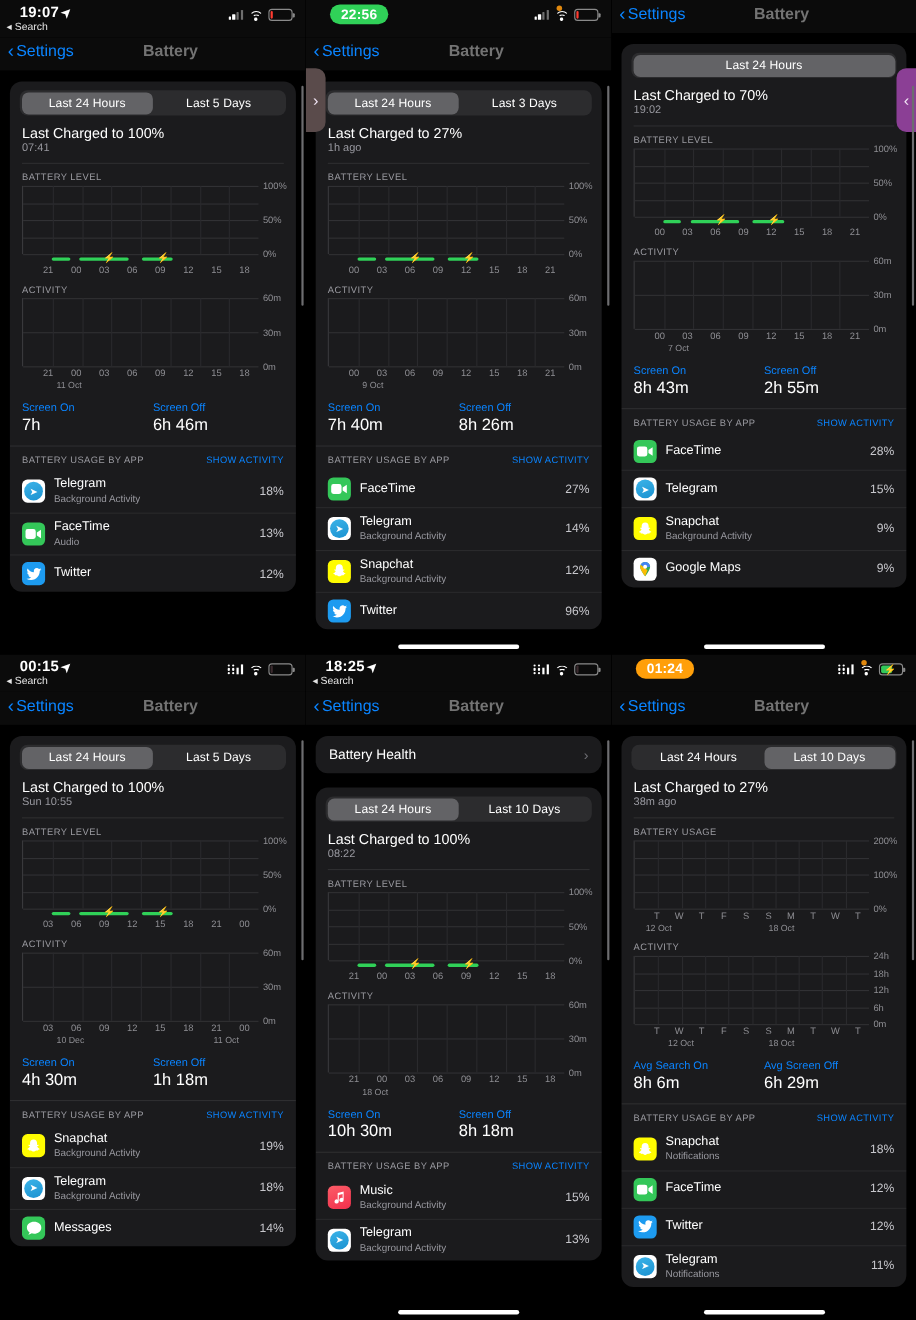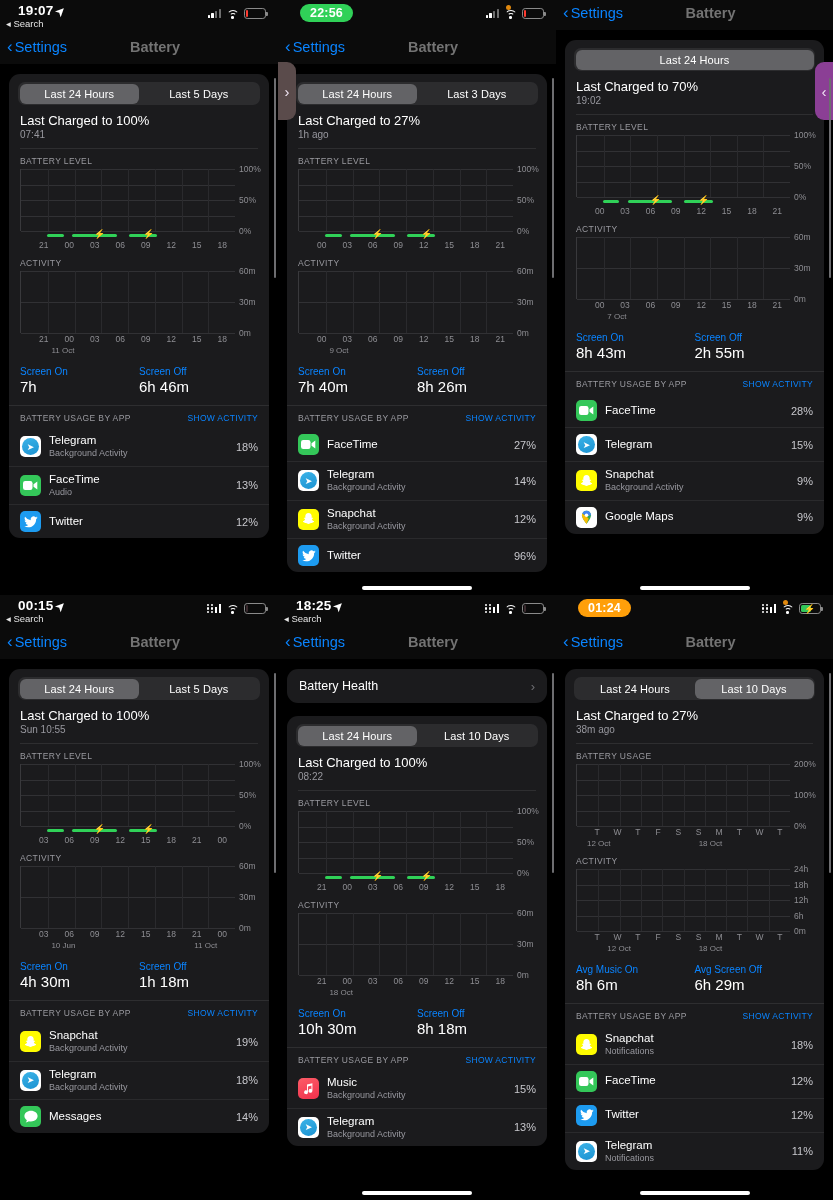--- a/index.html
+++ b/index.html
@@ -1732,21 +1732,21 @@
               <span style="left: 6.25%;">03</span>
               <span style="left: 18.75%;">06</span>
               <span style="left: 31.25%;">09</span>
               <span style="left: 43.75%;">12</span>
               <span style="left: 56.25%;">15</span>
               <span style="left: 68.75%;">18</span>
               <span style="left: 81.25%;">21</span>
               <span style="left: 93.75%;">00</span>
             </div>
             <div class="xaxis dayrow" style="width: calc(100% - 45px);">
-              <span style="left: 10%;">10 Jun</span>
+              <span style="left: 10%;">10 Dec</span>
               <span style="left: 80%;">11 Oct</span>
             </div>
           </div>
           <div class="screenstats">
             <div class="col">
               <div class="lbl">Screen On</div>
               <div class="val">4h 30m</div>
             </div>
             <div class="col">
               <div class="lbl">Screen Off</div>
@@ -2367,21 +2367,21 @@
               <span style="left: 85%;">W</span>
               <span style="left: 95%;">T</span>
             </div>
             <div class="xaxis dayrow" style="width: calc(100% - 45px);">
               <span style="left: 10%;">12 Oct</span>
               <span style="left: 55%;">18 Oct</span>
             </div>
           </div>
           <div class="screenstats">
             <div class="col">
-              <div class="lbl">Avg Music On</div>
+              <div class="lbl">Avg Search On</div>
               <div class="val">8h 6m</div>
             </div>
             <div class="col">
               <div class="lbl">Avg Screen Off</div>
               <div class="val">6h 29m</div>
             </div>
           </div>
           <div class="usagehdr">
             <div class="t">BATTERY USAGE BY APP</div>
             <div class="a">SHOW ACTIVITY</div>

